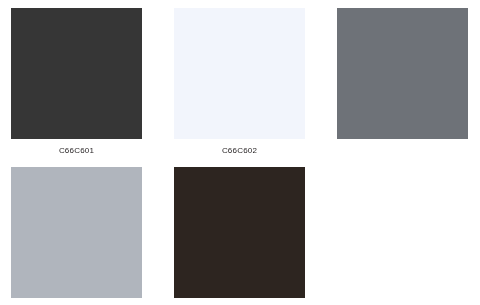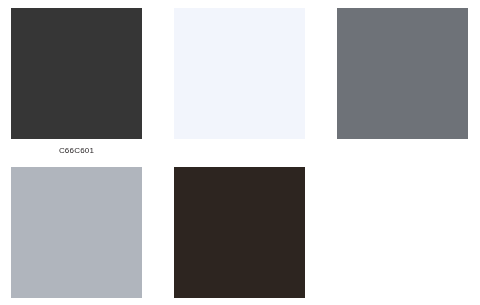--- a/index.html
+++ b/index.html
@@ -50,20 +50,21 @@
 
 <div class="swatch-grid">
 
   <div class="swatch-cell row1 col1">
     <span class="swatch-color" style="background:#363636"></span>
     <span class="swatch-label">C66C601</span>
   </div>
 
   <div class="swatch-cell row1 col2">
     <span class="swatch-color" style="background:#f2f5fc"></span>
+    <span class="swatch-label">C66C602</span>
   </div>
 
   <div class="swatch-cell row1 col3">
     <span class="swatch-color" style="background:#6e7278"></span>
   </div>
 
   <div class="swatch-cell row2 col1">
     <span class="swatch-color" style="background:#b0b5bd"></span>
     <span class="swatch-label">C66C605</span>
   </div>

